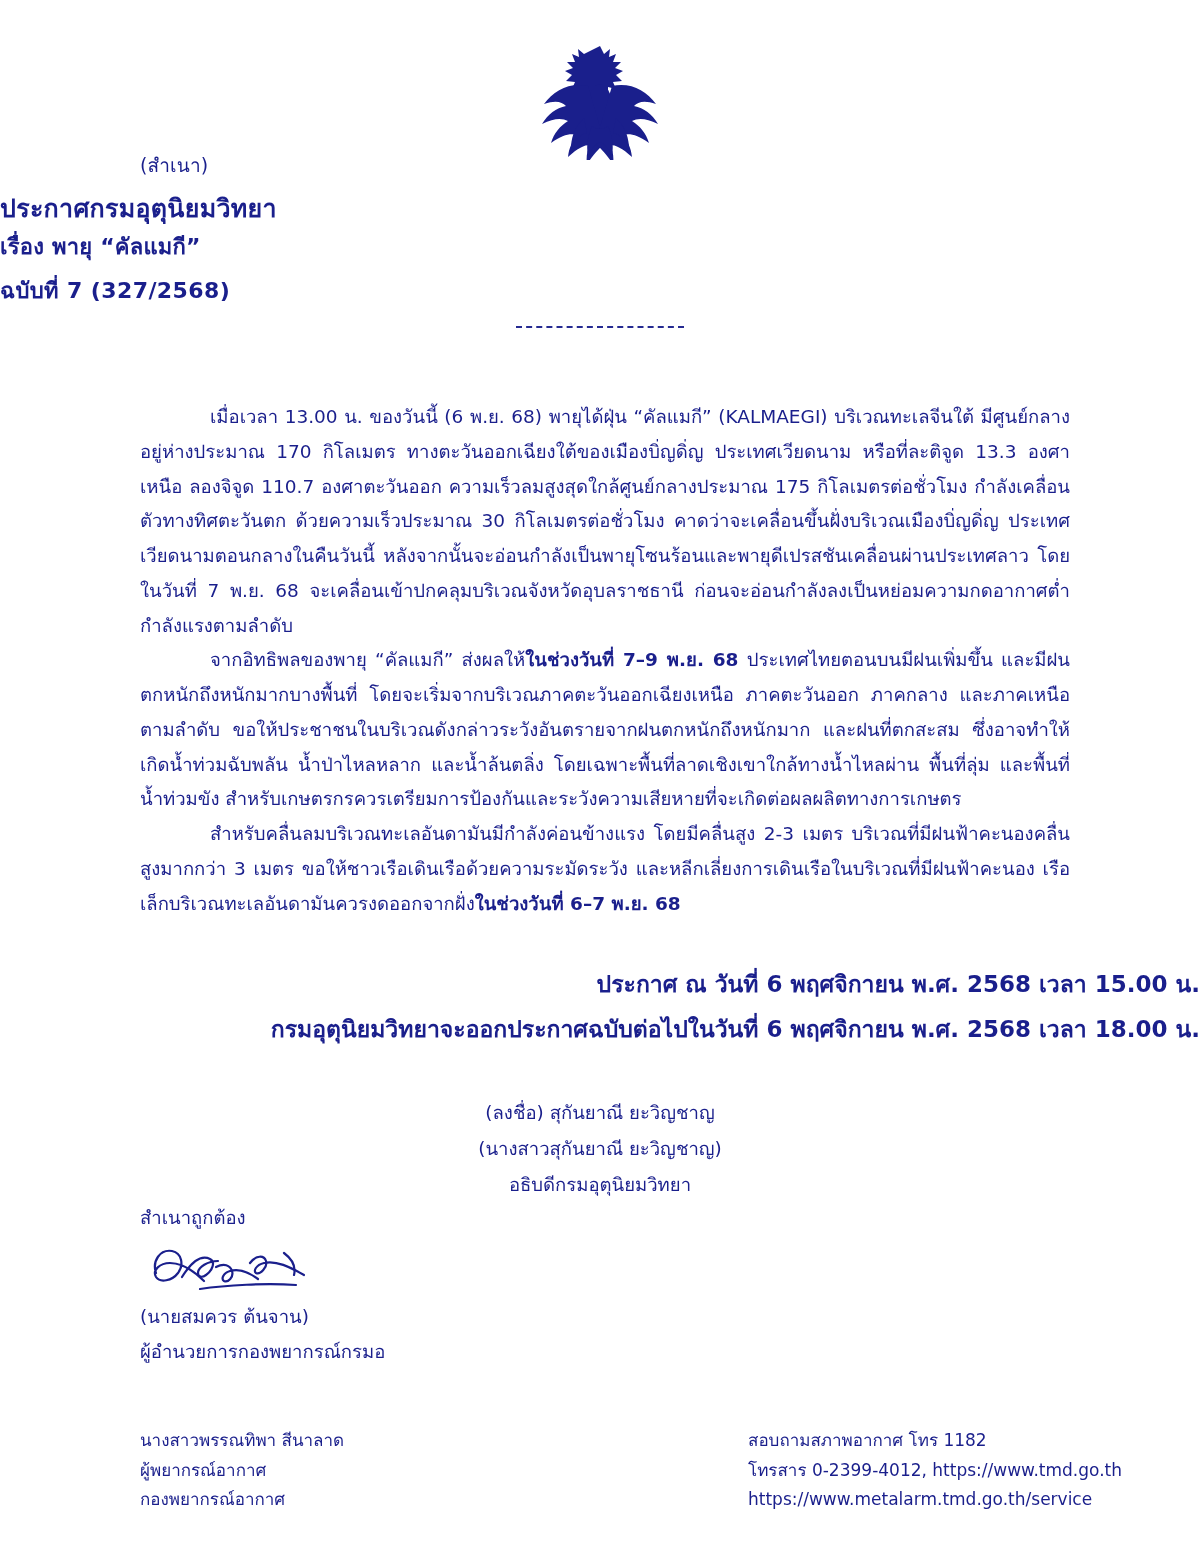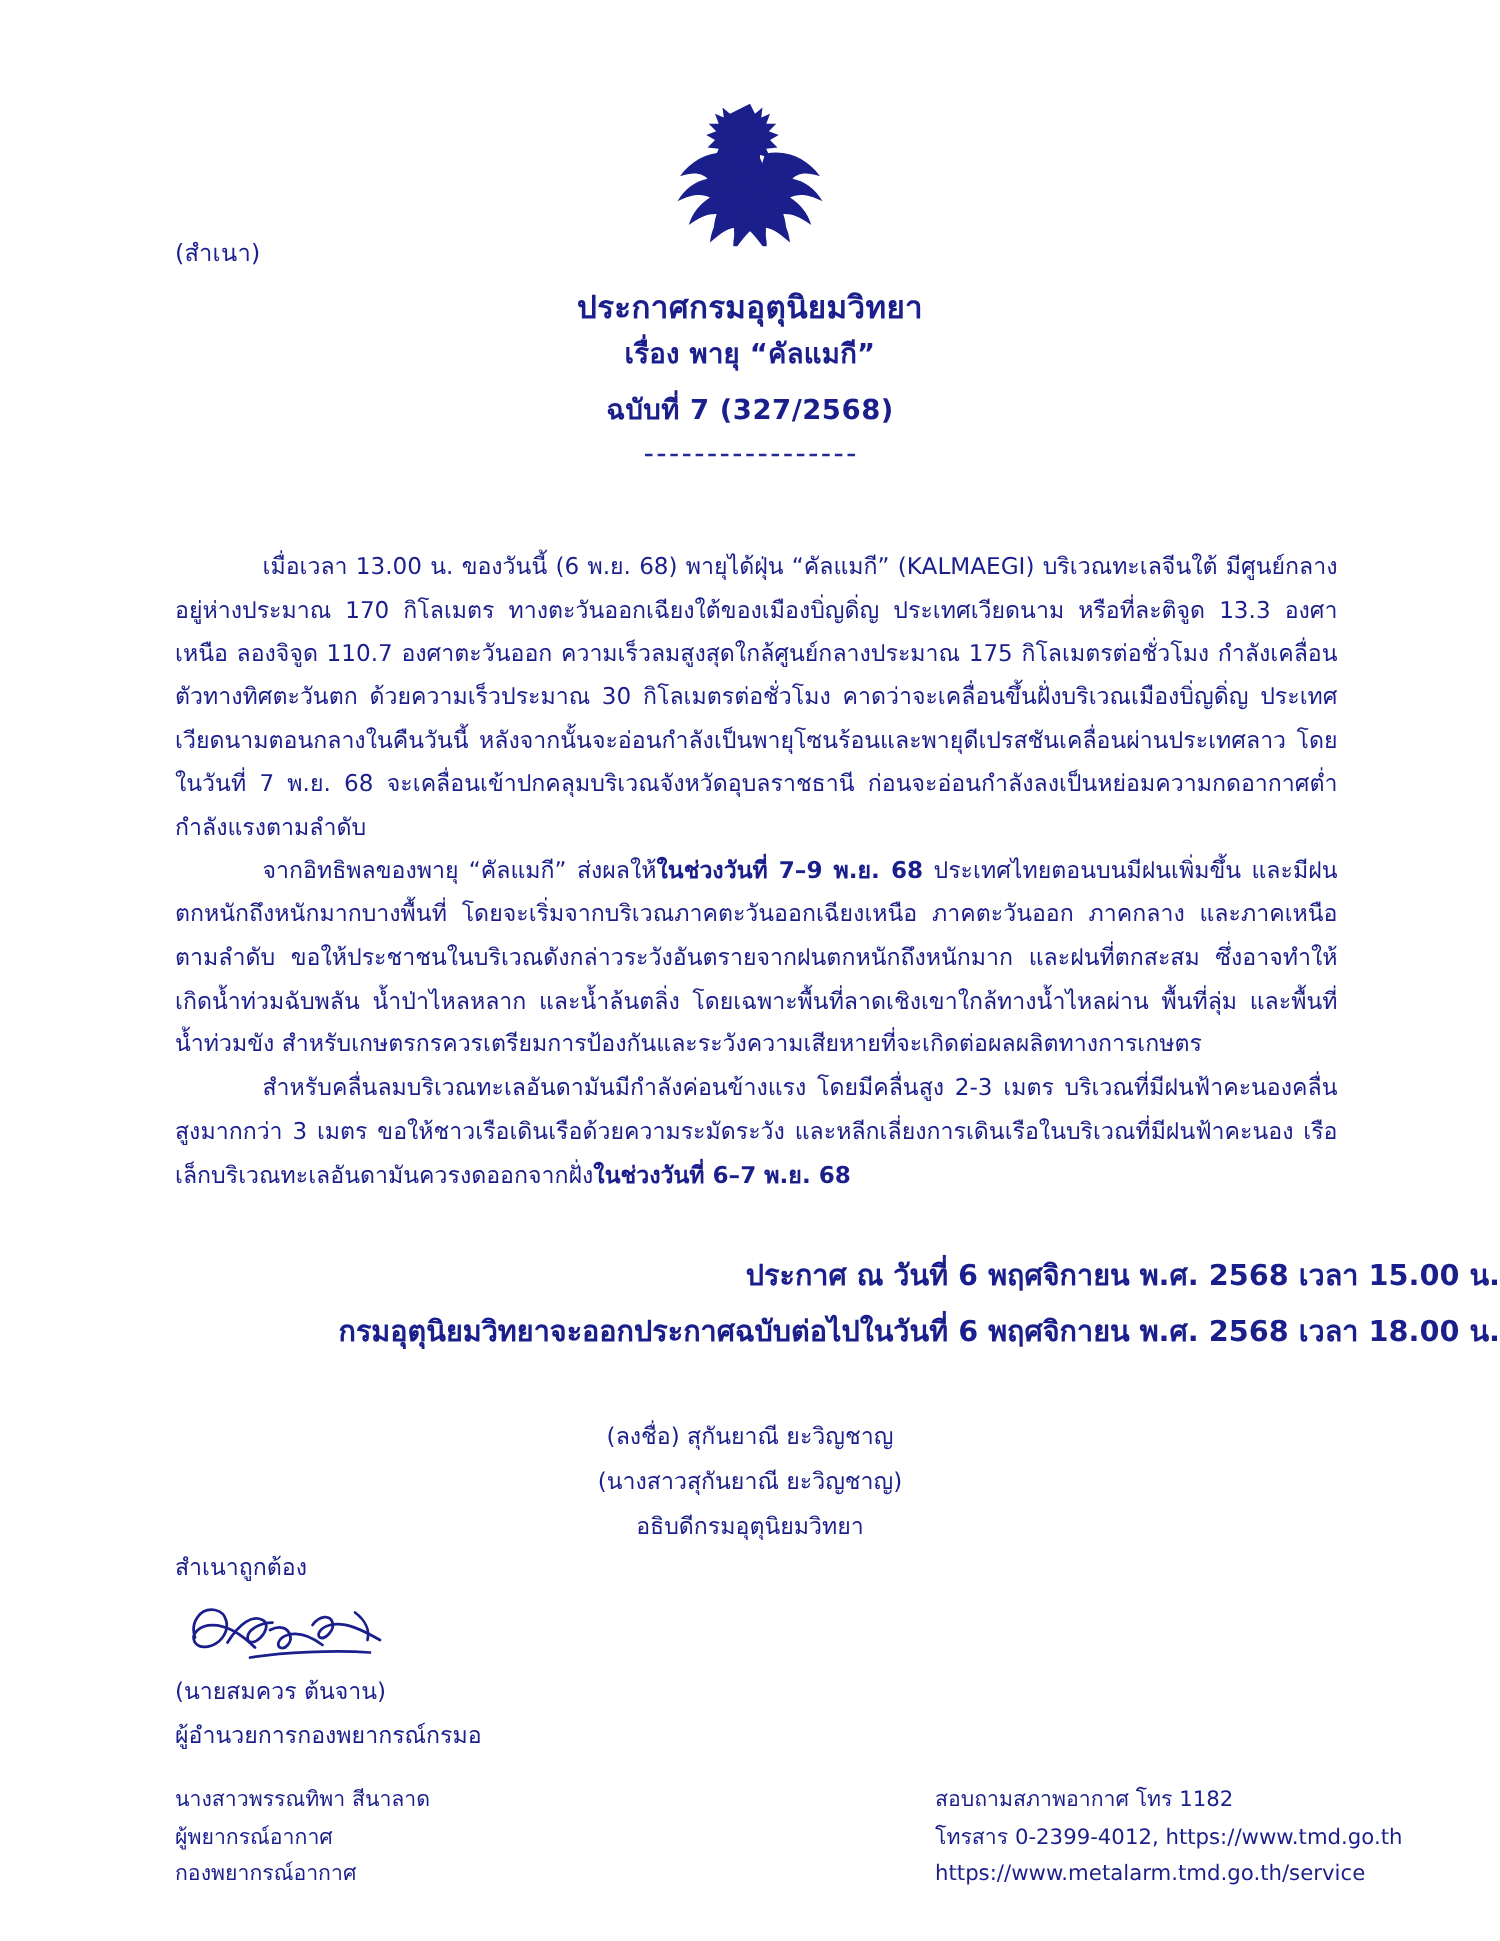--- a/index.html
+++ b/index.html
@@ -12,21 +12,20 @@
     height: 1553px;
     position: relative;
     font-family: "DejaVu Sans", "Liberation Sans", sans-serif;
     color: #1a1f8c;
     overflow: hidden;
   }
   .page {
     position: absolute;
     inset: 0;
     padding: 16px;
-    margin-top: 37px;
   }
   
   .emblem-wrap {
     position: absolute;
     top: 42px;
     left: 0;
     right: 0;
     display: flex;
     justify-content: center;
   }
@@ -41,21 +40,20 @@
     left: 140px;
     font-size: 19px;
     letter-spacing: .2px;
   }
   
   .title-block {
     position: absolute;
     top: 190px;
     left: 0;
     right: 0;
-    text-align: center;
   }
   .title-main {
     font-size: 25px;
     font-weight: bold;
     line-height: 1.55;
     letter-spacing: .3px;
   }
   .title-sub {
     font-size: 22px;
     font-weight: bold;

